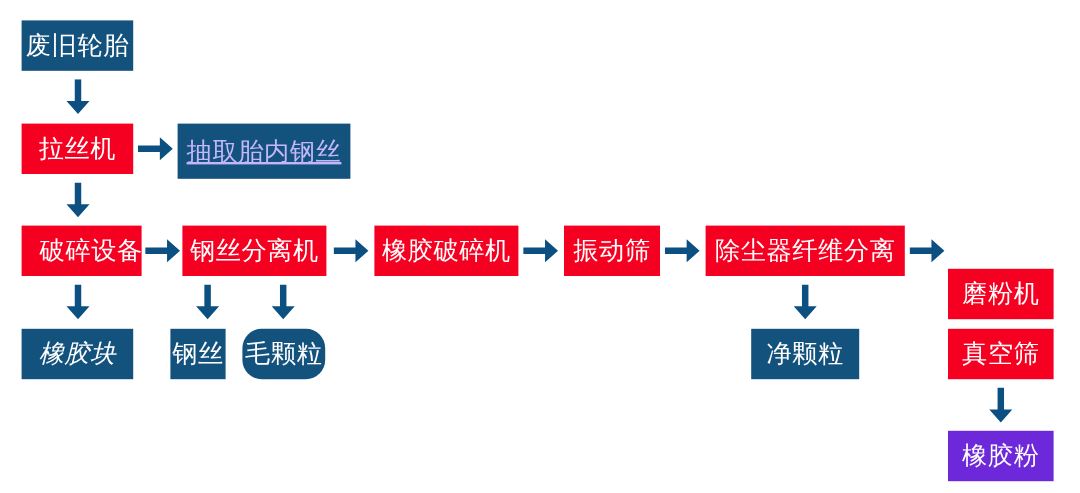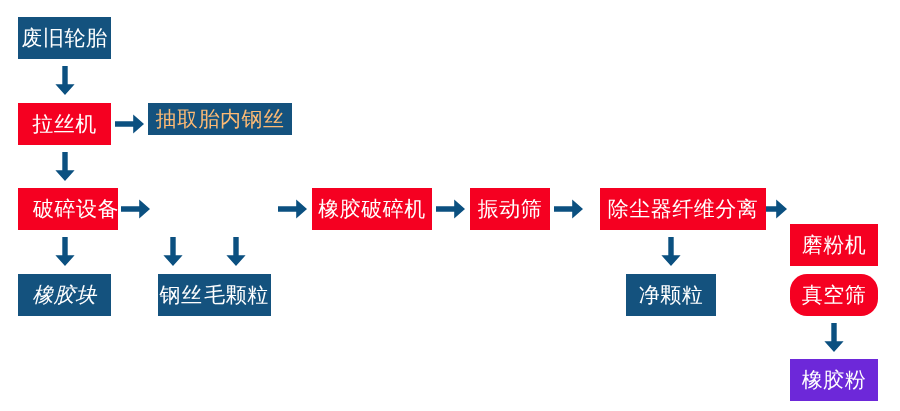--- a/index.html
+++ b/index.html
@@ -117,25 +117,26 @@
         <path d="M8.3 0 H13.7 V18.2 H20.6 L11 29 L1.4 18.2 H8.3 Z" fill="currentColor"></path>
       </svg>
     </div>
     <div class="arrow" style="left: 816px; top: 318px; width: 36px; height: 40px; color: rgb(11, 80, 128);">
       <svg width="22" height="30" viewBox="0 0 22 30">
         <path d="M8.3 0 H13.7 V18.2 H20.6 L11 29 L1.4 18.2 H8.3 Z" fill="currentColor"></path>
       </svg>
     </div>
     <div class="node blue" style="left: 18px; top: 17px; width: 93px; height: 42px; background: rgb(20, 82, 126); color: rgb(255, 255, 255);">废旧轮胎</div>
     <div class="node red" style="left: 18px; top: 103px; width: 93px; height: 42px; background: rgb(245, 0, 33); color: rgb(255, 255, 255);">拉丝机</div>
-    <div class="node blue" style="left: 148px; top: 103px; width: 144px; height: 32px; background: rgb(20, 82, 126); color: #fdba74;">抽取胎内钢丝</div>
+    <div class="node blue" style="left: 148px; top: 103px; width: 144px; height: 46px; background: rgb(20, 82, 126); color: #c4b5fd; text-decoration: underline;">抽取胎内钢丝</div>
     <div class="node red" style="left: 18px; top: 188px; width: 100px; height: 42px; background: rgb(245, 0, 33); color: rgb(255, 255, 255); padding-left: 16px;">破碎设备</div>
     <div class="node blue" style="left: 18px; top: 274px; width: 93px; height: 42px; background: rgb(20, 82, 126); color: rgb(255, 255, 255); font-style: italic;">橡胶块</div>
-    <div class="node blue" style="left: 158px; top: 274px; width: 46px; height: 42px; background: rgb(20, 82, 126); color: rgb(255, 255, 255);">钢丝</div>
-    <div class="node blue" style="left: 202px; top: 274px; width: 69px; height: 42px; background: rgb(20, 82, 126); color: rgb(255, 255, 255);">毛颗粒</div>
+    <div class="node red" style="left: 152px; top: 188px; width: 120px; height: 42px; background: rgb(245, 0, 33); color: rgb(255, 255, 255);">钢丝分离机</div>
+    <div class="node blue" style="left: 142px; top: 274px; width: 46px; height: 42px; background: rgb(20, 82, 126); color: rgb(255, 255, 255);">钢丝</div>
+    <div class="node blue" style="left: 202px; top: 274px; width: 69px; height: 42px; background: rgb(20, 82, 126); color: rgb(255, 255, 255); border-radius: 16px;">毛颗粒</div>
     <div class="node red" style="left: 312px; top: 188px; width: 120px; height: 42px; background: rgb(245, 0, 33); color: rgb(255, 255, 255);">橡胶破碎机</div>
     <div class="node red" style="left: 470px; top: 188px; width: 80px; height: 42px; background: rgb(245, 0, 33); color: rgb(255, 255, 255);">振动筛</div>
-    <div class="node red" style="left: 588px; top: 188px; width: 166px; height: 42px; background: rgb(245, 0, 33); color: rgb(255, 255, 255); margin-left: 12px;">除尘器纤维分离</div>
+    <div class="node red" style="left: 588px; top: 188px; width: 166px; height: 42px; background: rgb(245, 0, 33); color: rgb(255, 255, 255);">除尘器纤维分离</div>
     <div class="node blue" style="left: 626px; top: 274px; width: 90px; height: 42px; background: rgb(20, 82, 126); color: rgb(255, 255, 255);">净颗粒</div>
     <div class="node red" style="left: 790px; top: 188px; width: 88px; height: 42px; background: rgb(245, 0, 33); color: rgb(255, 255, 255); margin-top: 36px;">磨粉机</div>
-    <div class="node red" style="left: 790px; top: 274px; width: 88px; height: 42px; background: rgb(245, 0, 33); color: rgb(255, 255, 255); border-radius: 17px;">真空筛</div>
+    <div class="node red" style="left: 790px; top: 274px; width: 88px; height: 42px; background: rgb(245, 0, 33); color: rgb(255, 255, 255);">真空筛</div>
     <div class="node blue" style="left: 790px; top: 359px; width: 88px; height: 42px; background: #6d28d9; color: rgb(255, 255, 255);">橡胶粉</div>
   </div>
 
 </body></html>

